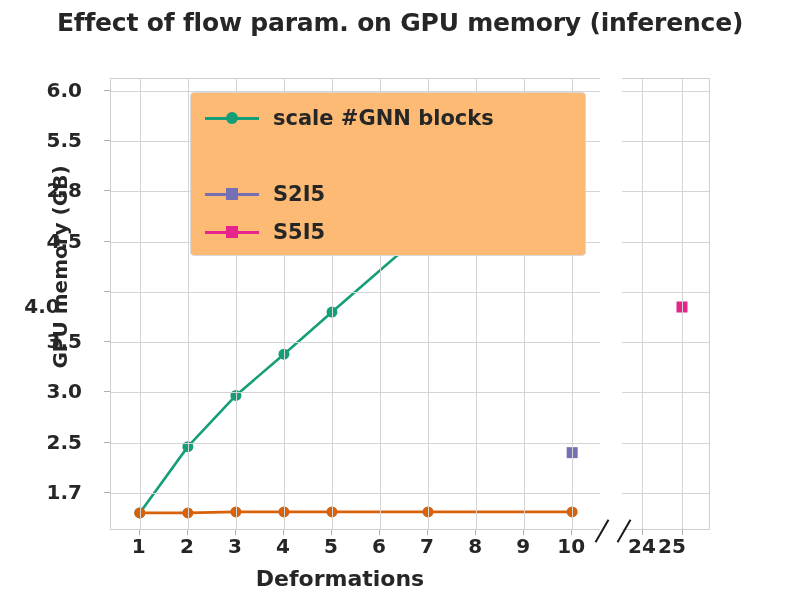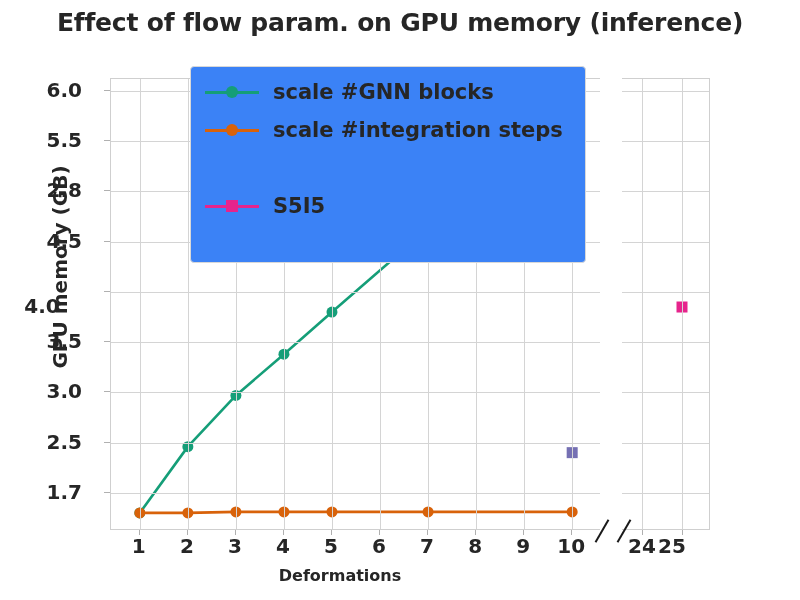--- a/index.html
+++ b/index.html
@@ -40,21 +40,21 @@
     color: #262626;
     transform: rotate(-90deg);
     transform-origin: center center;
   }
   #xlabel {
     position: absolute;
     left: 160px;
     top: 566px;
     width: 360px;
     text-align: center;
-    font-size: 16px;
+    font-size: 22px;
     color: #262626;
   }
   .panel {
     position: absolute;
     box-sizing: border-box;
     background: #ffffff;
     border: 1px solid #cfcfcf;
     overflow: hidden;
   }
   #panel-left {
@@ -126,25 +126,25 @@
   }
   svg.plot {
     position: absolute;
     left: 0;
     top: 0;
     overflow: visible;
   }
   #legend {
     position: absolute;
     left: 190px;
-    top: 66px;
+    top: 92px;
     width: 396px;
-    height: 197px;
+    height: 164px;
     box-sizing: border-box;
-    background: #3b82f6;
+    background: #fdba74;
     border: 1px solid #d8d8d8;
     border-radius: 4px;
   }
   .legend-row {
     position: absolute;
     left: 14px;
     height: 38px;
     display: flex;
     align-items: center;
   }
@@ -305,26 +305,26 @@
   <div class="break-slash" style="left:623px; top:518px;"></div>
 
   <div id="legend">
     <div class="legend-row" style="top:6px;">
       <span class="legend-swatch">
         <span class="legend-line" style="background:#159e78;"></span>
         <span class="legend-marker-circle" style="background:#159e78;"></span>
       </span>
       <span class="legend-label">scale #GNN blocks</span>
     </div>
-    <div class="legend-row" style="top:44px;">
+    <div class="legend-row" style="top:82px;">
       <span class="legend-swatch">
-        <span class="legend-line" style="background:#d8620a;"></span>
-        <span class="legend-marker-circle" style="background:#d8620a;"></span>
+        <span class="legend-line" style="background:#7570b3;"></span>
+        <span class="legend-marker-square" style="background:#7570b3;"></span>
       </span>
-      <span class="legend-label">scale #integration steps</span>
+      <span class="legend-label">S2I5</span>
     </div>
     <div class="legend-row" style="top:120px;">
       <span class="legend-swatch">
         <span class="legend-line" style="background:#e6248c;"></span>
         <span class="legend-marker-square" style="background:#e6248c;"></span>
       </span>
       <span class="legend-label">S5I5</span>
     </div>
   </div>
 

